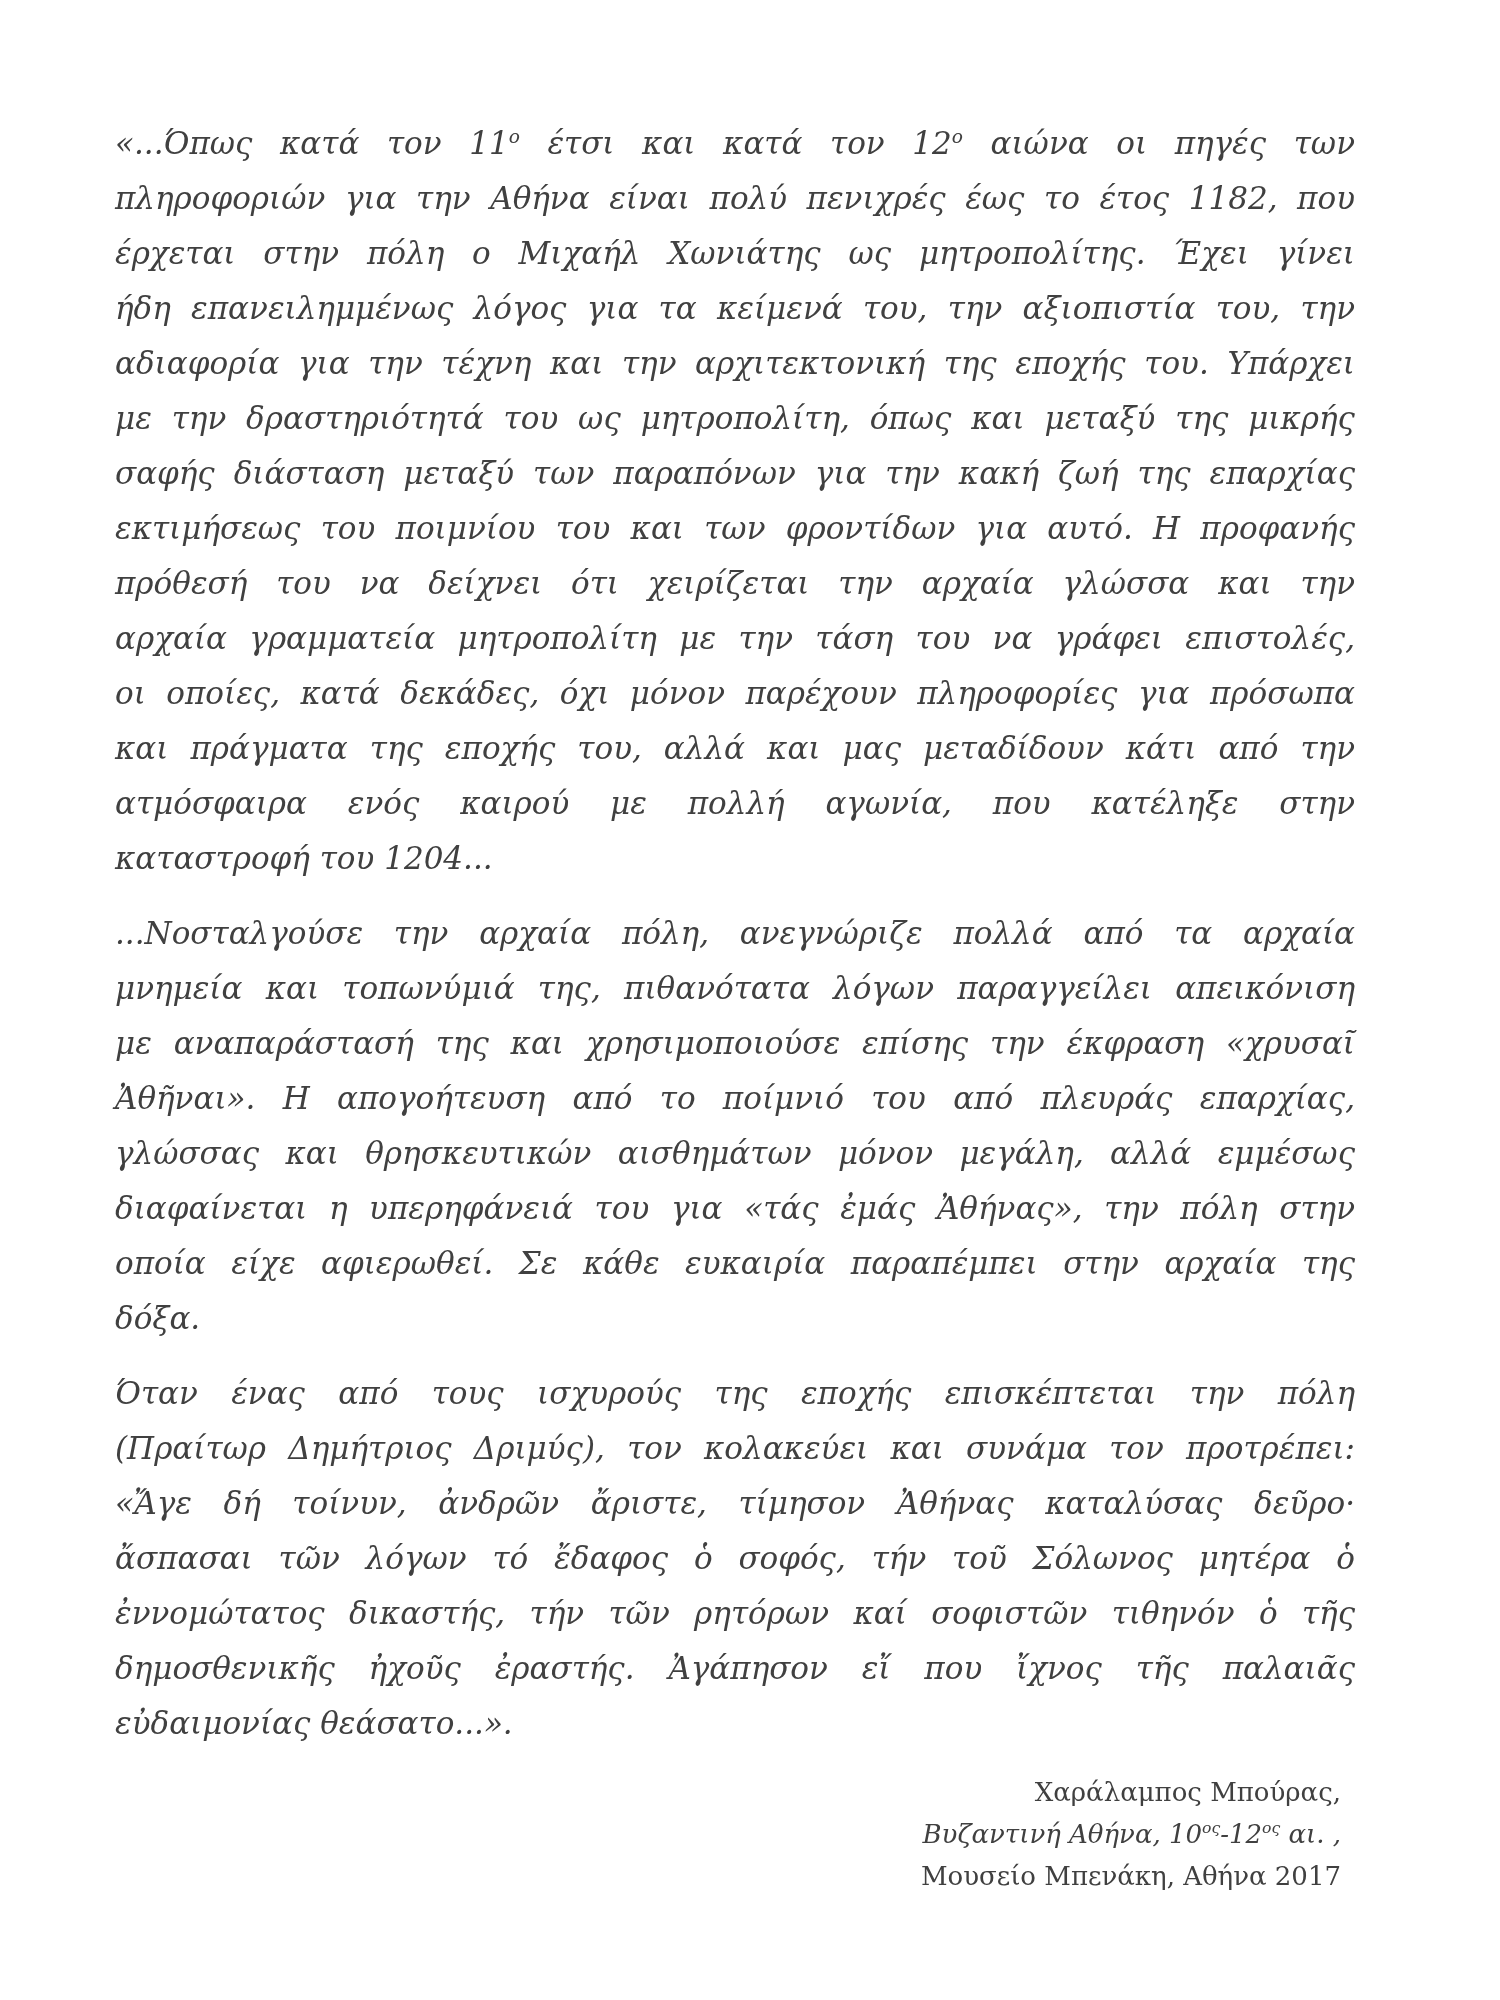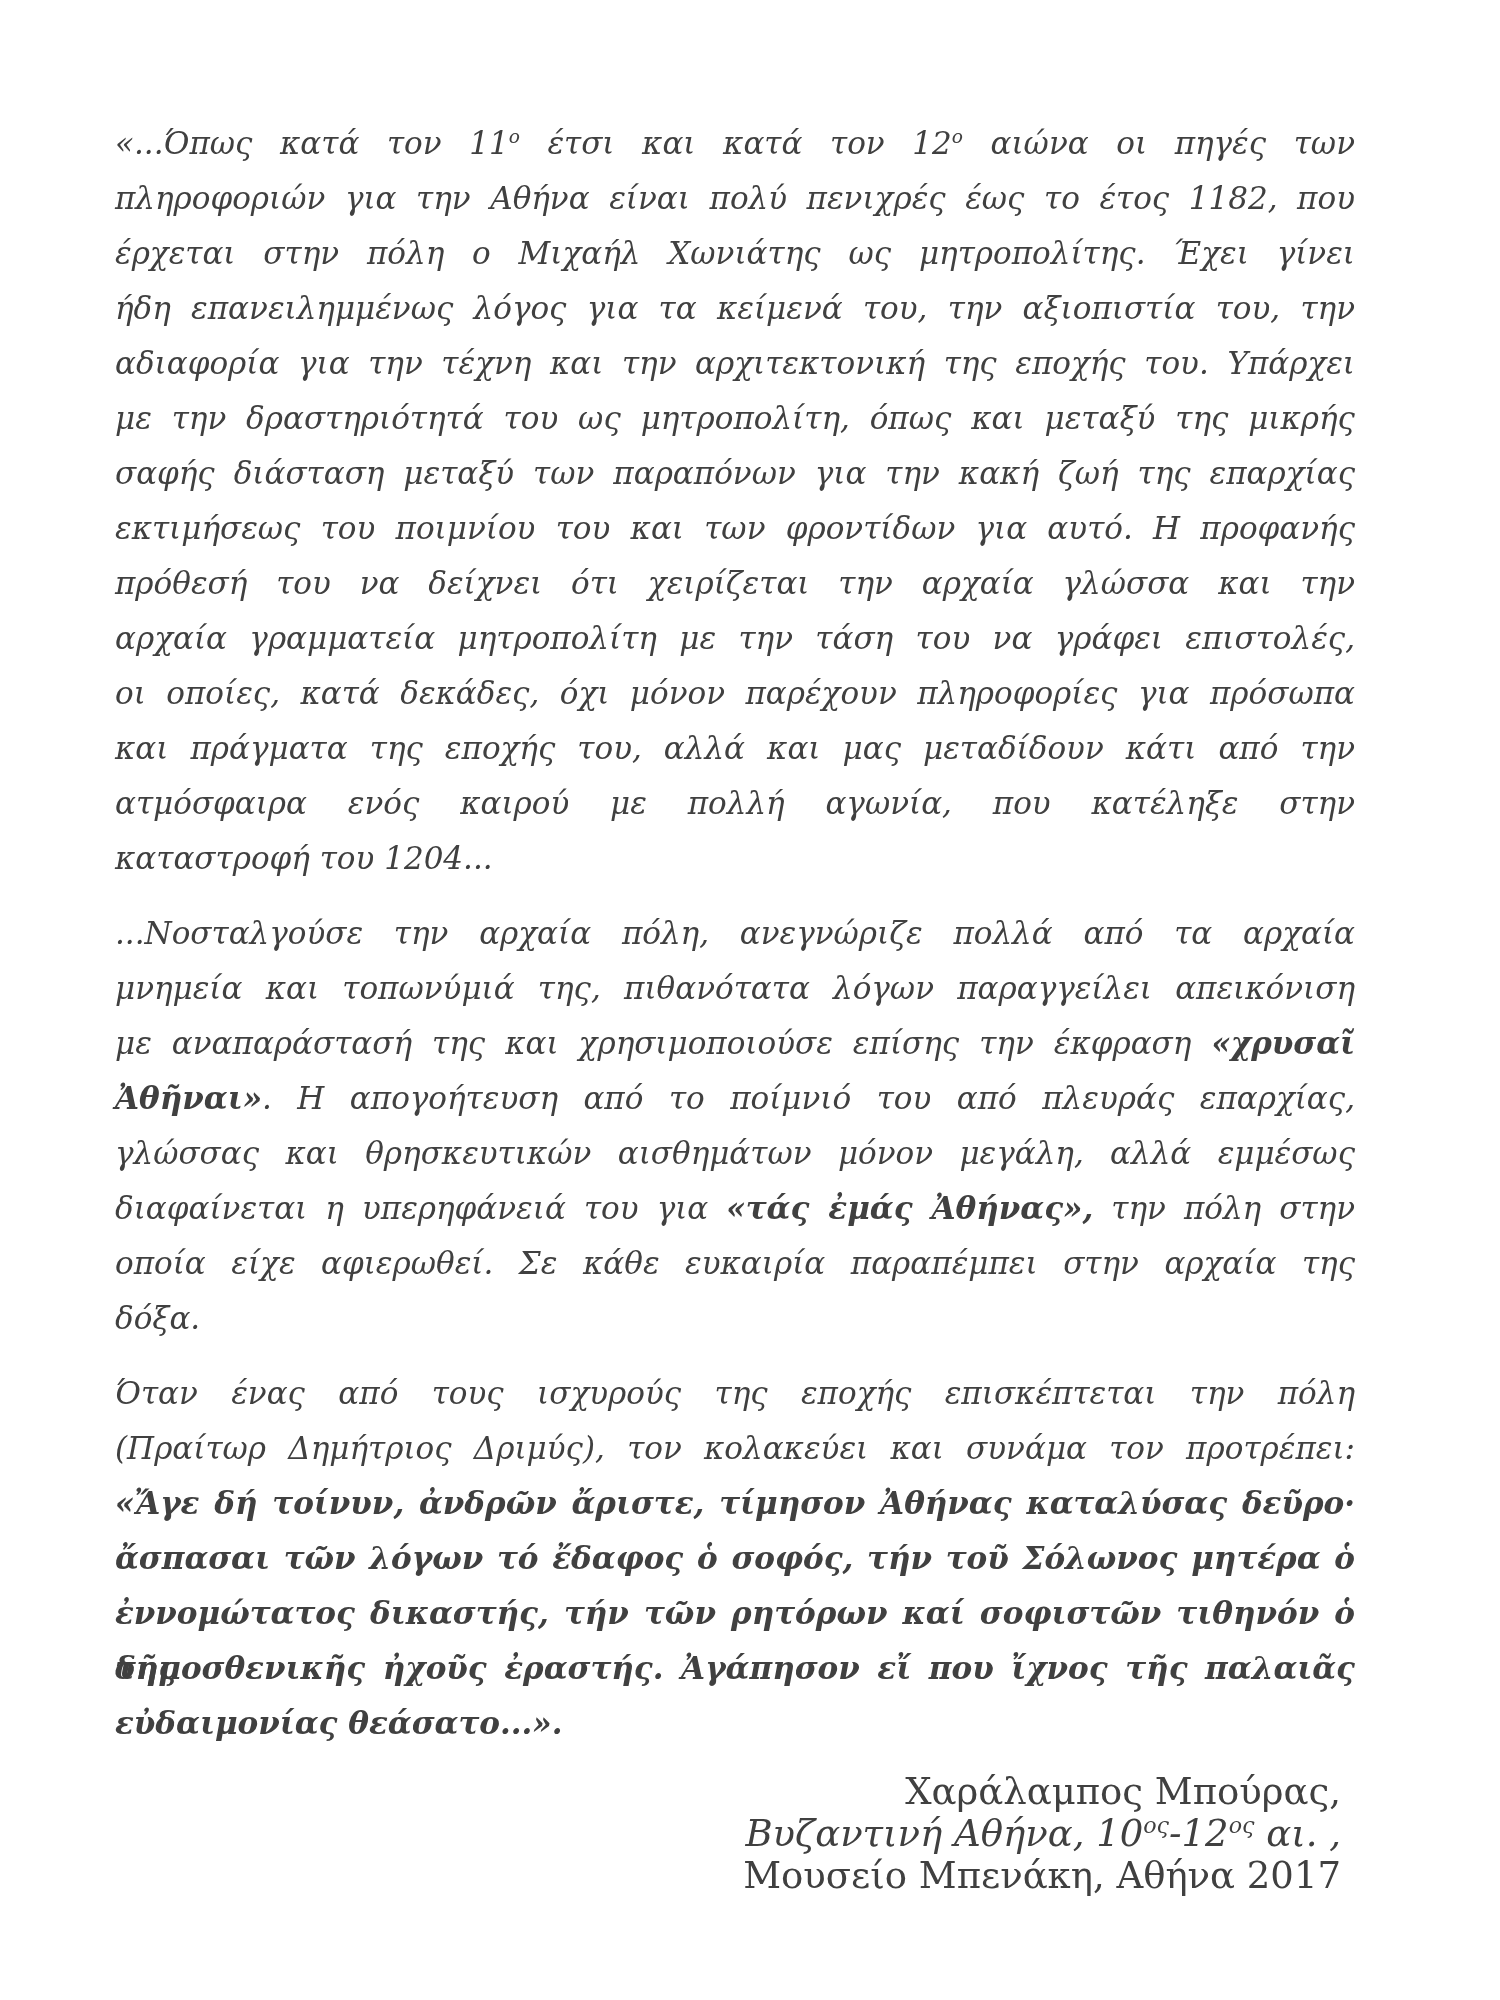--- a/index.html
+++ b/index.html
@@ -28,36 +28,36 @@
     font-size: 31px;
     height: 55px;
     line-height: 55px;
     text-align: justify;
     text-align-last: justify;
   }
   .line.last {
     text-align-last: left;
   }
   .seg-bold {
-    font-weight: bold;
+    font-weight: normal;
     margin-top: 32px;
   }
   sup {
     font-size: 0.6em;
     line-height: 0;
     vertical-align: super;
   }
   .attribution {
     margin-top: 16px;
     text-align: right;
     padding-right: 14px;
   }
   .attribution .attr-line {
     font-style: normal;
-    font-size: 37px;
+    font-size: 26px;
     height: 42px;
     line-height: 42px;
   }
   .attribution .attr-line.italic {
     font-style: italic;
   }
 </style>
 </head>
 <body>
 

